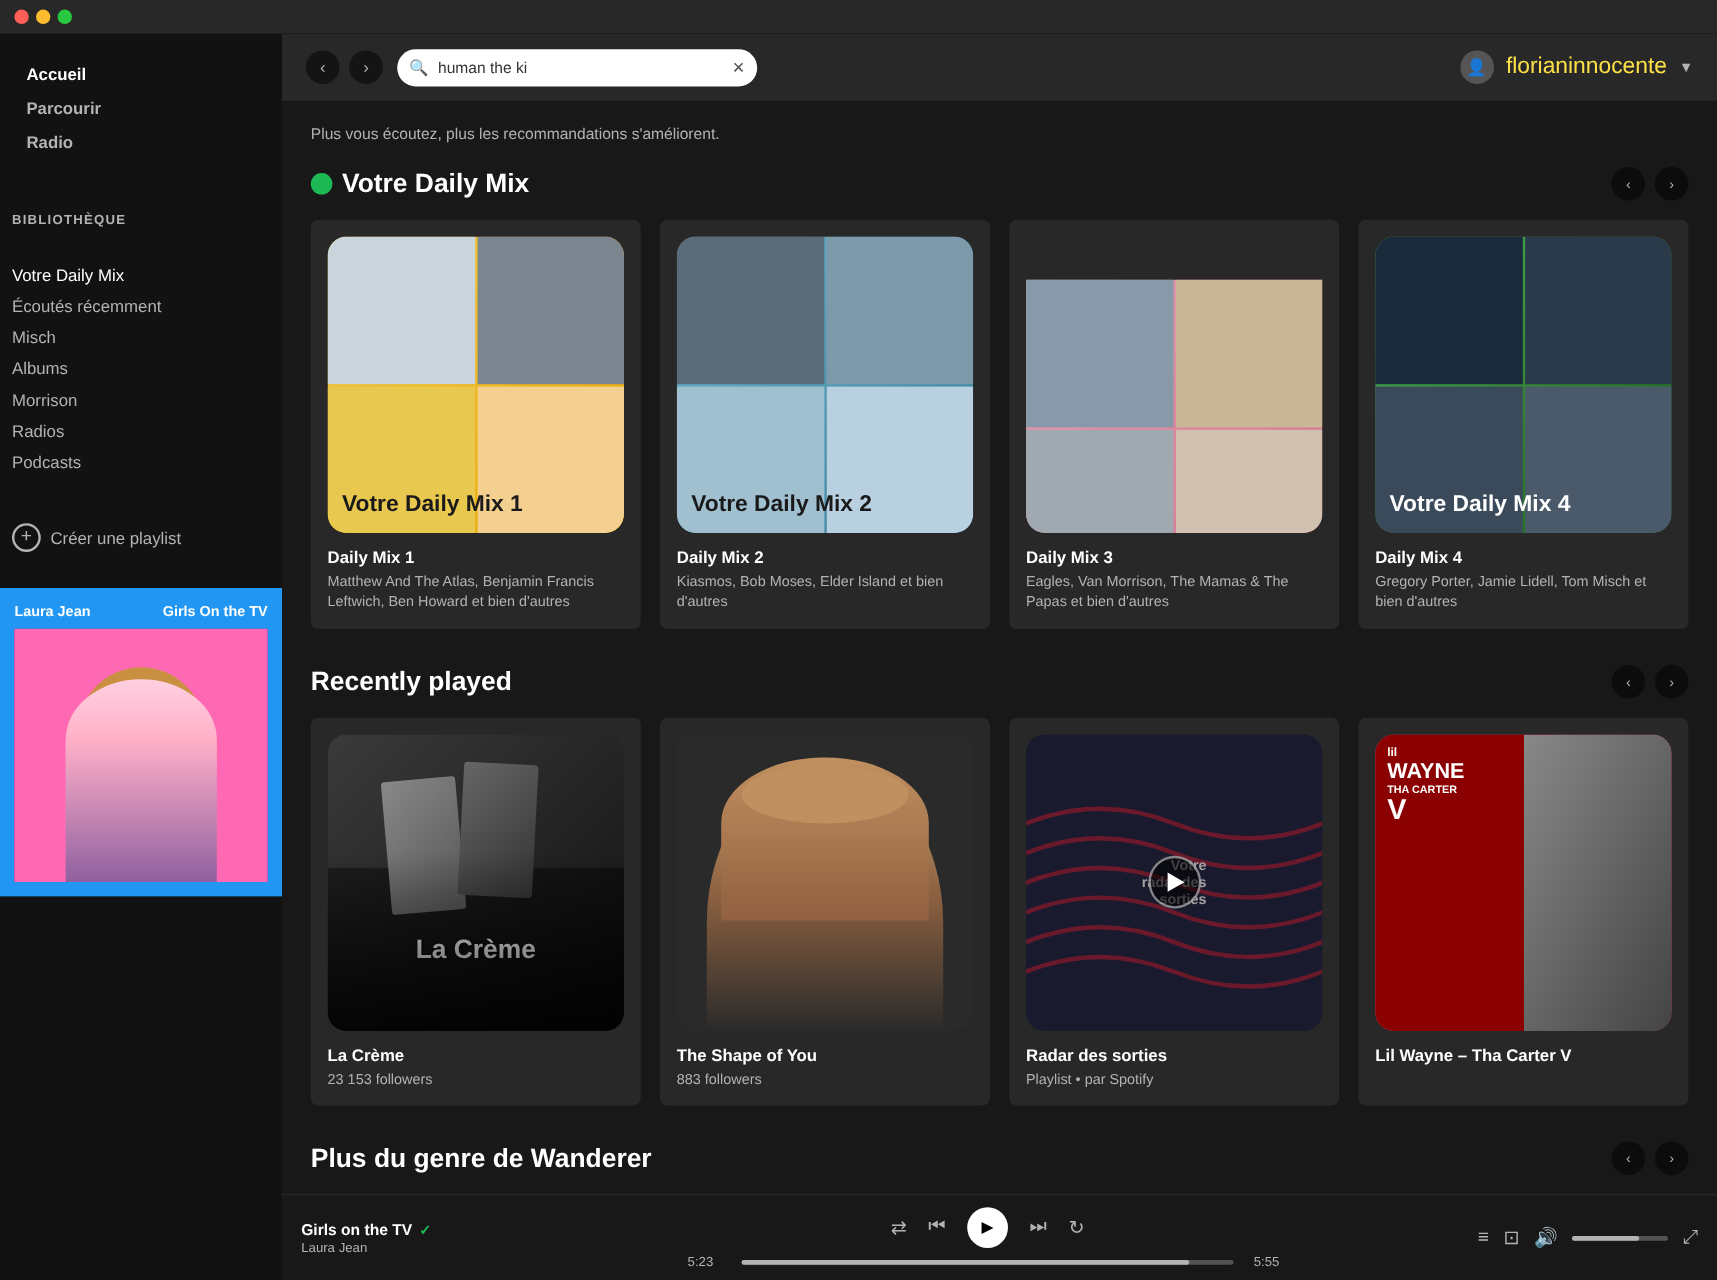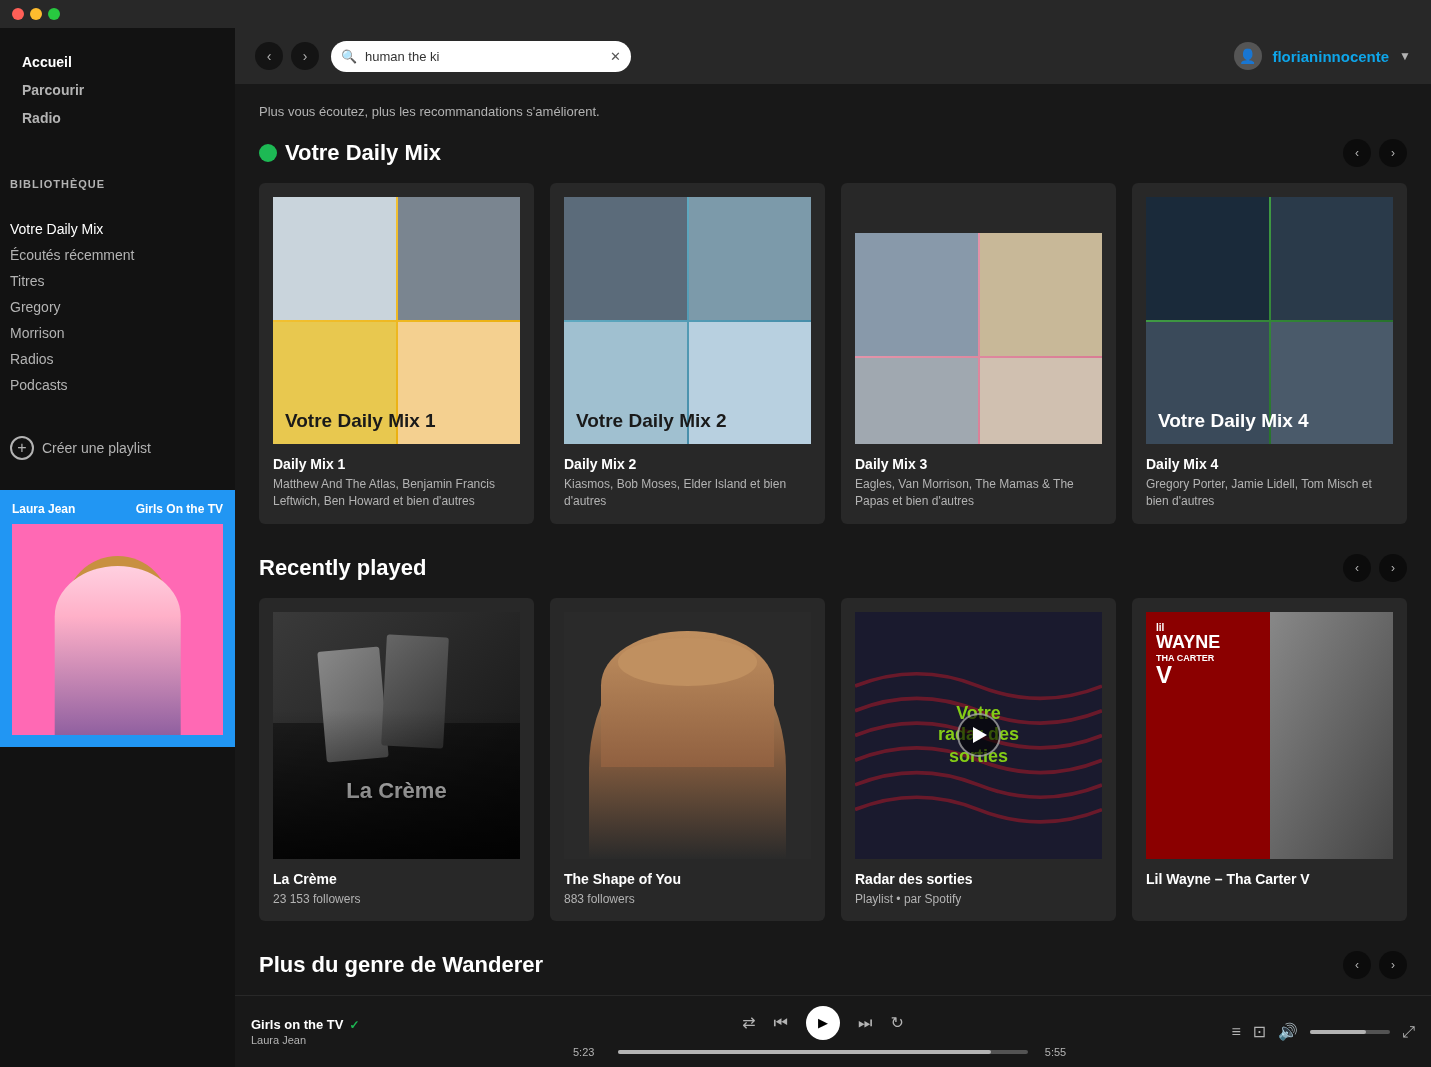--- a/index.html
+++ b/index.html
@@ -222,23 +222,23 @@
       height: 28px;
       border-radius: 50%;
       background: #555;
       display: flex;
       align-items: center;
       justify-content: center;
       font-size: 14px;
       color: #ccc;
     }
     .username {
-      font-size: 15px;
-      font-weight: 700;
-      color: #0ea5e9;
+      font-size: 19px;
+      font-weight: 400;
+      color: #fde047;
     }
     .topbar-chevron {
       color: #b3b3b3;
       font-size: 12px;
       cursor: pointer;
     }
 
     
     .page-scroll {
       flex: 1;
@@ -295,21 +295,21 @@
     .card {
       background: #282828;
       border-radius: 6px;
       padding: 14px;
       cursor: pointer;
       transition: background 0.2s;
     }
     .card-image {
       width: 100%;
       aspect-ratio: 1;
-      border-radius: 0;
+      border-radius: 16px;
       margin-bottom: 12px;
       overflow: hidden;
       position: relative;
     }
     .card-title {
       font-size: 14px;
       font-weight: 700;
       color: #fff;
       margin-bottom: 4px;
     }
@@ -636,22 +636,22 @@
       <a class="sidebar-nav-item active">Accueil</a>
       <a class="sidebar-nav-item">Parcourir</a>
       <a class="sidebar-nav-item">Radio</a>
     </div>
 
     <div class="sidebar-section-label">BIBLIOTHÈQUE</div>
 
     <div>
       <a class="sidebar-library-item active-lib">Votre Daily Mix</a>
       <a class="sidebar-library-item">Écoutés récemment</a>
-      <a class="sidebar-library-item">Titres</a>
-      <a class="sidebar-library-item">Gregory</a>
+      <a class="sidebar-library-item">Misch</a>
+      <a class="sidebar-library-item">Albums</a>
       <a class="sidebar-library-item">Morrison</a>
       <a class="sidebar-library-item">Radios</a>
       <a class="sidebar-library-item">Podcasts</a>
     </div>
 
     <div class="sidebar-create-playlist">
       <div class="plus-icon">+</div>
       <span>Créer une playlist</span>
     </div>
 
@@ -826,21 +826,21 @@
                 <svg viewBox="0 0 200 200" xmlns="http://www.w3.org/2000/svg" style="width:100%;height:100%;">
                   <path d="M0,60 Q50,40 100,60 Q150,80 200,60" stroke="#8b1a2a" stroke-width="3" fill="none" opacity="0.7"></path>
                   <path d="M0,80 Q50,60 100,80 Q150,100 200,80" stroke="#8b1a2a" stroke-width="3" fill="none" opacity="0.7"></path>
                   <path d="M0,100 Q50,80 100,100 Q150,120 200,100" stroke="#8b1a2a" stroke-width="3" fill="none" opacity="0.7"></path>
                   <path d="M0,120 Q50,100 100,120 Q150,140 200,120" stroke="#8b1a2a" stroke-width="3" fill="none" opacity="0.7"></path>
                   <path d="M0,140 Q50,120 100,140 Q150,160 200,140" stroke="#8b1a2a" stroke-width="3" fill="none" opacity="0.7"></path>
                   <path d="M0,160 Q50,140 100,160 Q150,180 200,160" stroke="#8b1a2a" stroke-width="3" fill="none" opacity="0.7"></path>
                 </svg>
               </div>
               <div style="position:absolute;inset:0;display:flex;flex-direction:column;align-items:center;justify-content:center;z-index:2;">
-                <div style="font-size:18px;font-weight:900;color:#84cc16;text-align:center;line-height:1.2;">
+                <div style="font-size:12px;font-weight:900;color:#a3a3a3;text-align:right;line-height:1.2;">
                   <div>Votre</div>
                   <div>radar des</div>
                   <div>sorties</div>
                 </div>
               </div>
             </div>
             <div class="play-btn-overlay">
               <div class="play-circle">
                 <div class="play-tri"></div>
               </div>

